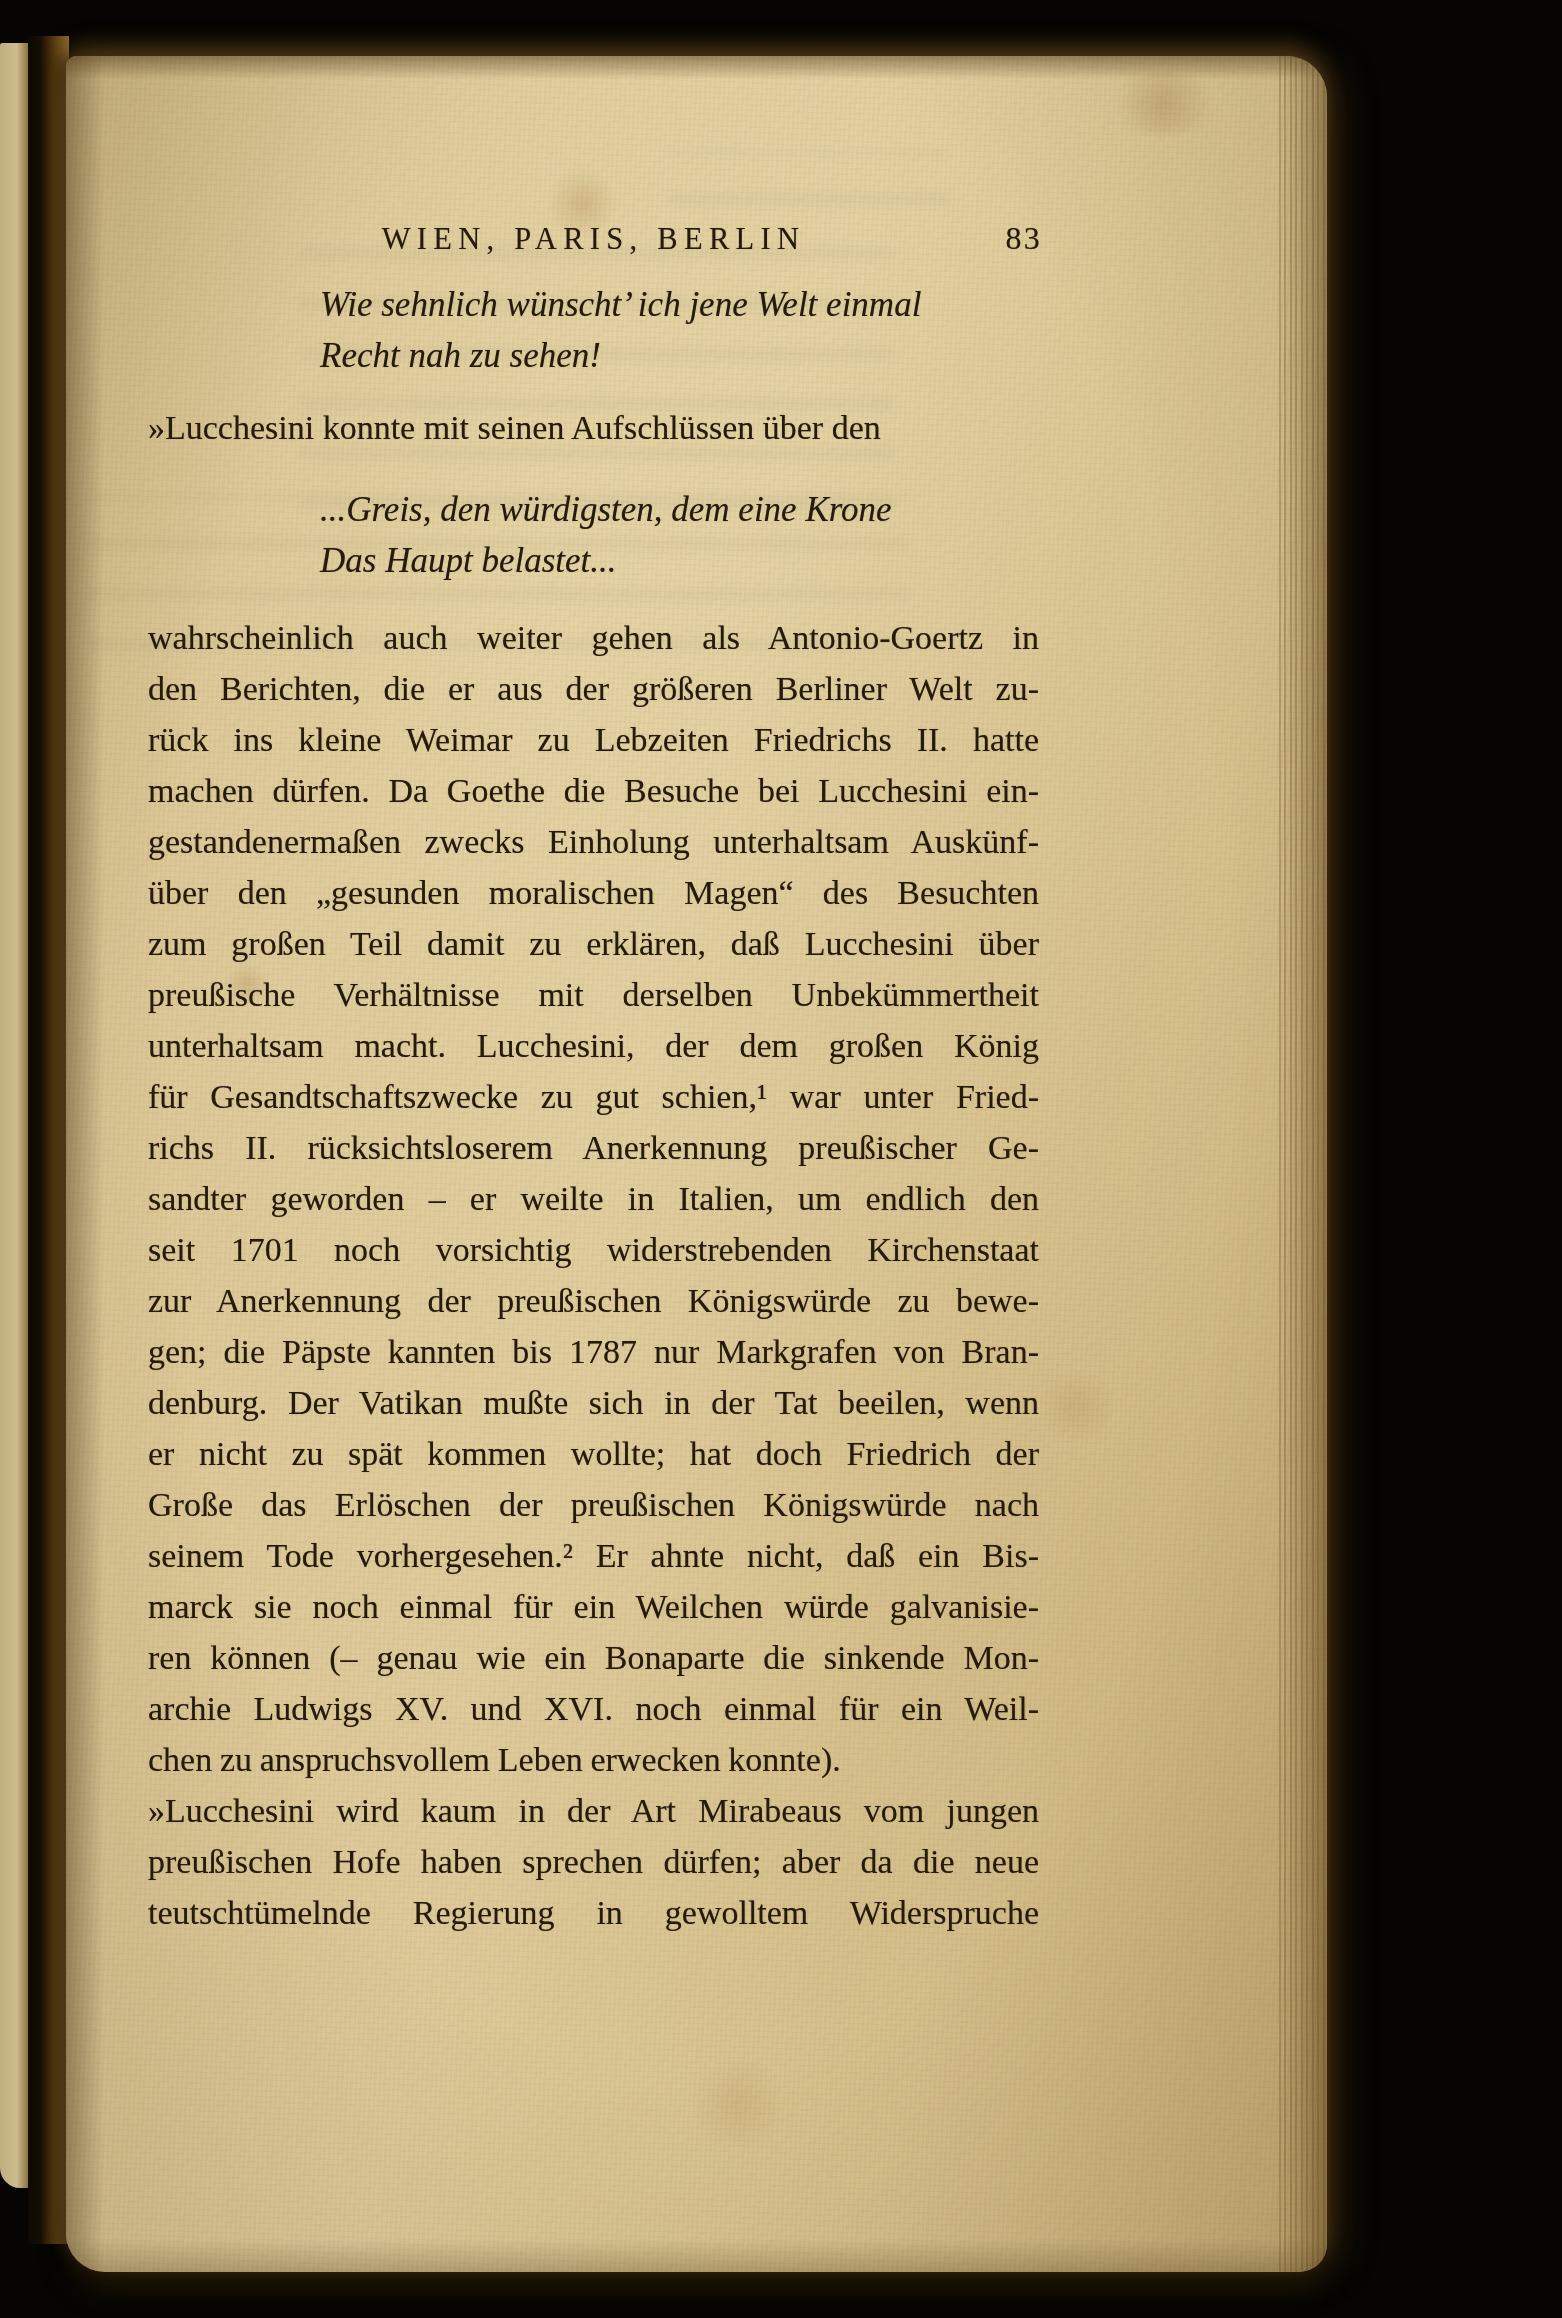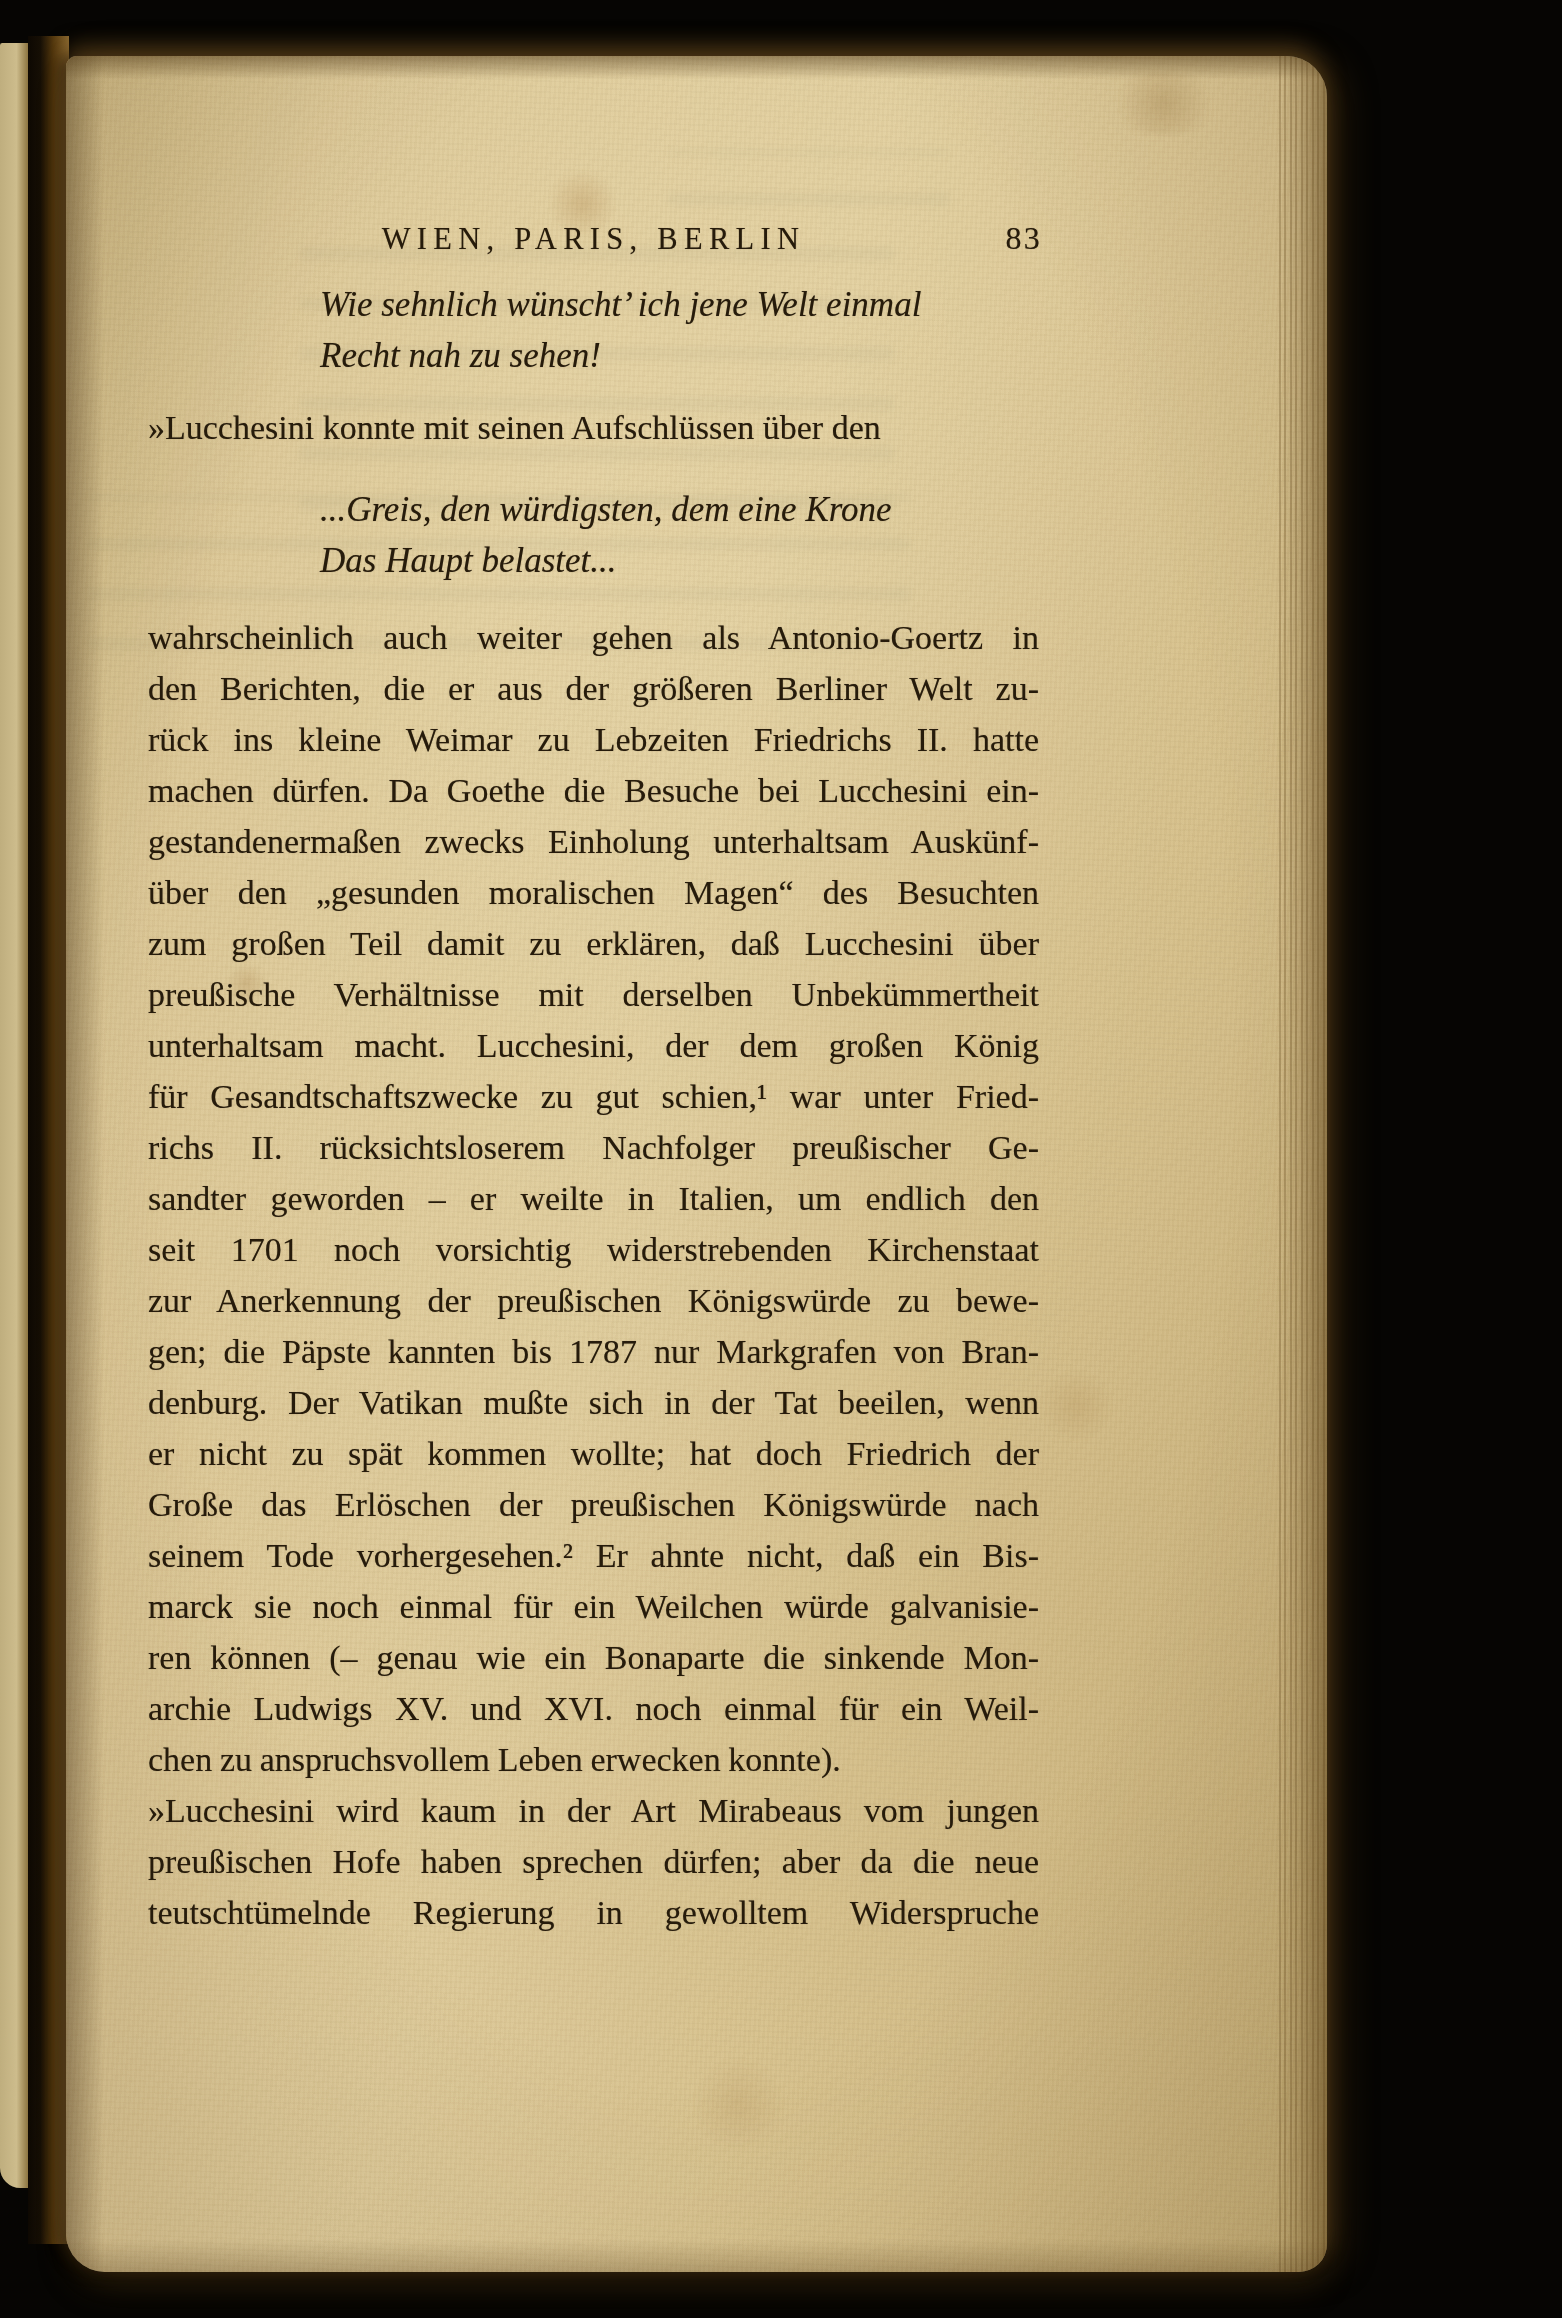--- a/index.html
+++ b/index.html
@@ -148,21 +148,21 @@
         <div class="bl">wahrscheinlich auch weiter gehen als Antonio-Goertz in</div>
         <div class="bl">den Berichten, die er aus der größeren Berliner Welt zu-</div>
         <div class="bl">rück ins kleine Weimar zu Lebzeiten Friedrichs II. hatte</div>
         <div class="bl">machen dürfen. Da Goethe die Besuche bei Lucchesini ein-</div>
         <div class="bl">gestandenermaßen zwecks Einholung unterhaltsam Auskünf-</div>
         <div class="bl">über den „gesunden moralischen Magen“ des Besuchten</div>
         <div class="bl">zum großen Teil damit zu erklären, daß Lucchesini über</div>
         <div class="bl">preußische Verhältnisse mit derselben Unbekümmertheit</div>
         <div class="bl">unterhaltsam macht. Lucchesini, der dem großen König</div>
         <div class="bl">für Gesandtschaftszwecke zu gut schien,¹ war unter Fried-</div>
-        <div class="bl">richs II. rücksichtsloserem Nachfolger preußischer Ge-</div>
+        <div class="bl">richs II. rücksichtsloserem Anerkennung preußischer Ge-</div>
         <div class="bl">sandter geworden – er weilte in Italien, um endlich den</div>
         <div class="bl">seit 1701 noch vorsichtig widerstrebenden Kirchenstaat</div>
         <div class="bl">zur Anerkennung der preußischen Königswürde zu bewe-</div>
         <div class="bl">gen; die Päpste kannten bis 1787 nur Markgrafen von Bran-</div>
         <div class="bl">denburg. Der Vatikan mußte sich in der Tat beeilen, wenn</div>
         <div class="bl">er nicht zu spät kommen wollte; hat doch Friedrich der</div>
         <div class="bl">Große das Erlöschen der preußischen Königswürde nach</div>
         <div class="bl">seinem Tode vorhergesehen.² Er ahnte nicht, daß ein Bis-</div>
         <div class="bl">marck sie noch einmal für ein Weilchen würde galvanisie-</div>
         <div class="bl">ren können (– genau wie ein Bonaparte die sinkende Mon-</div>

